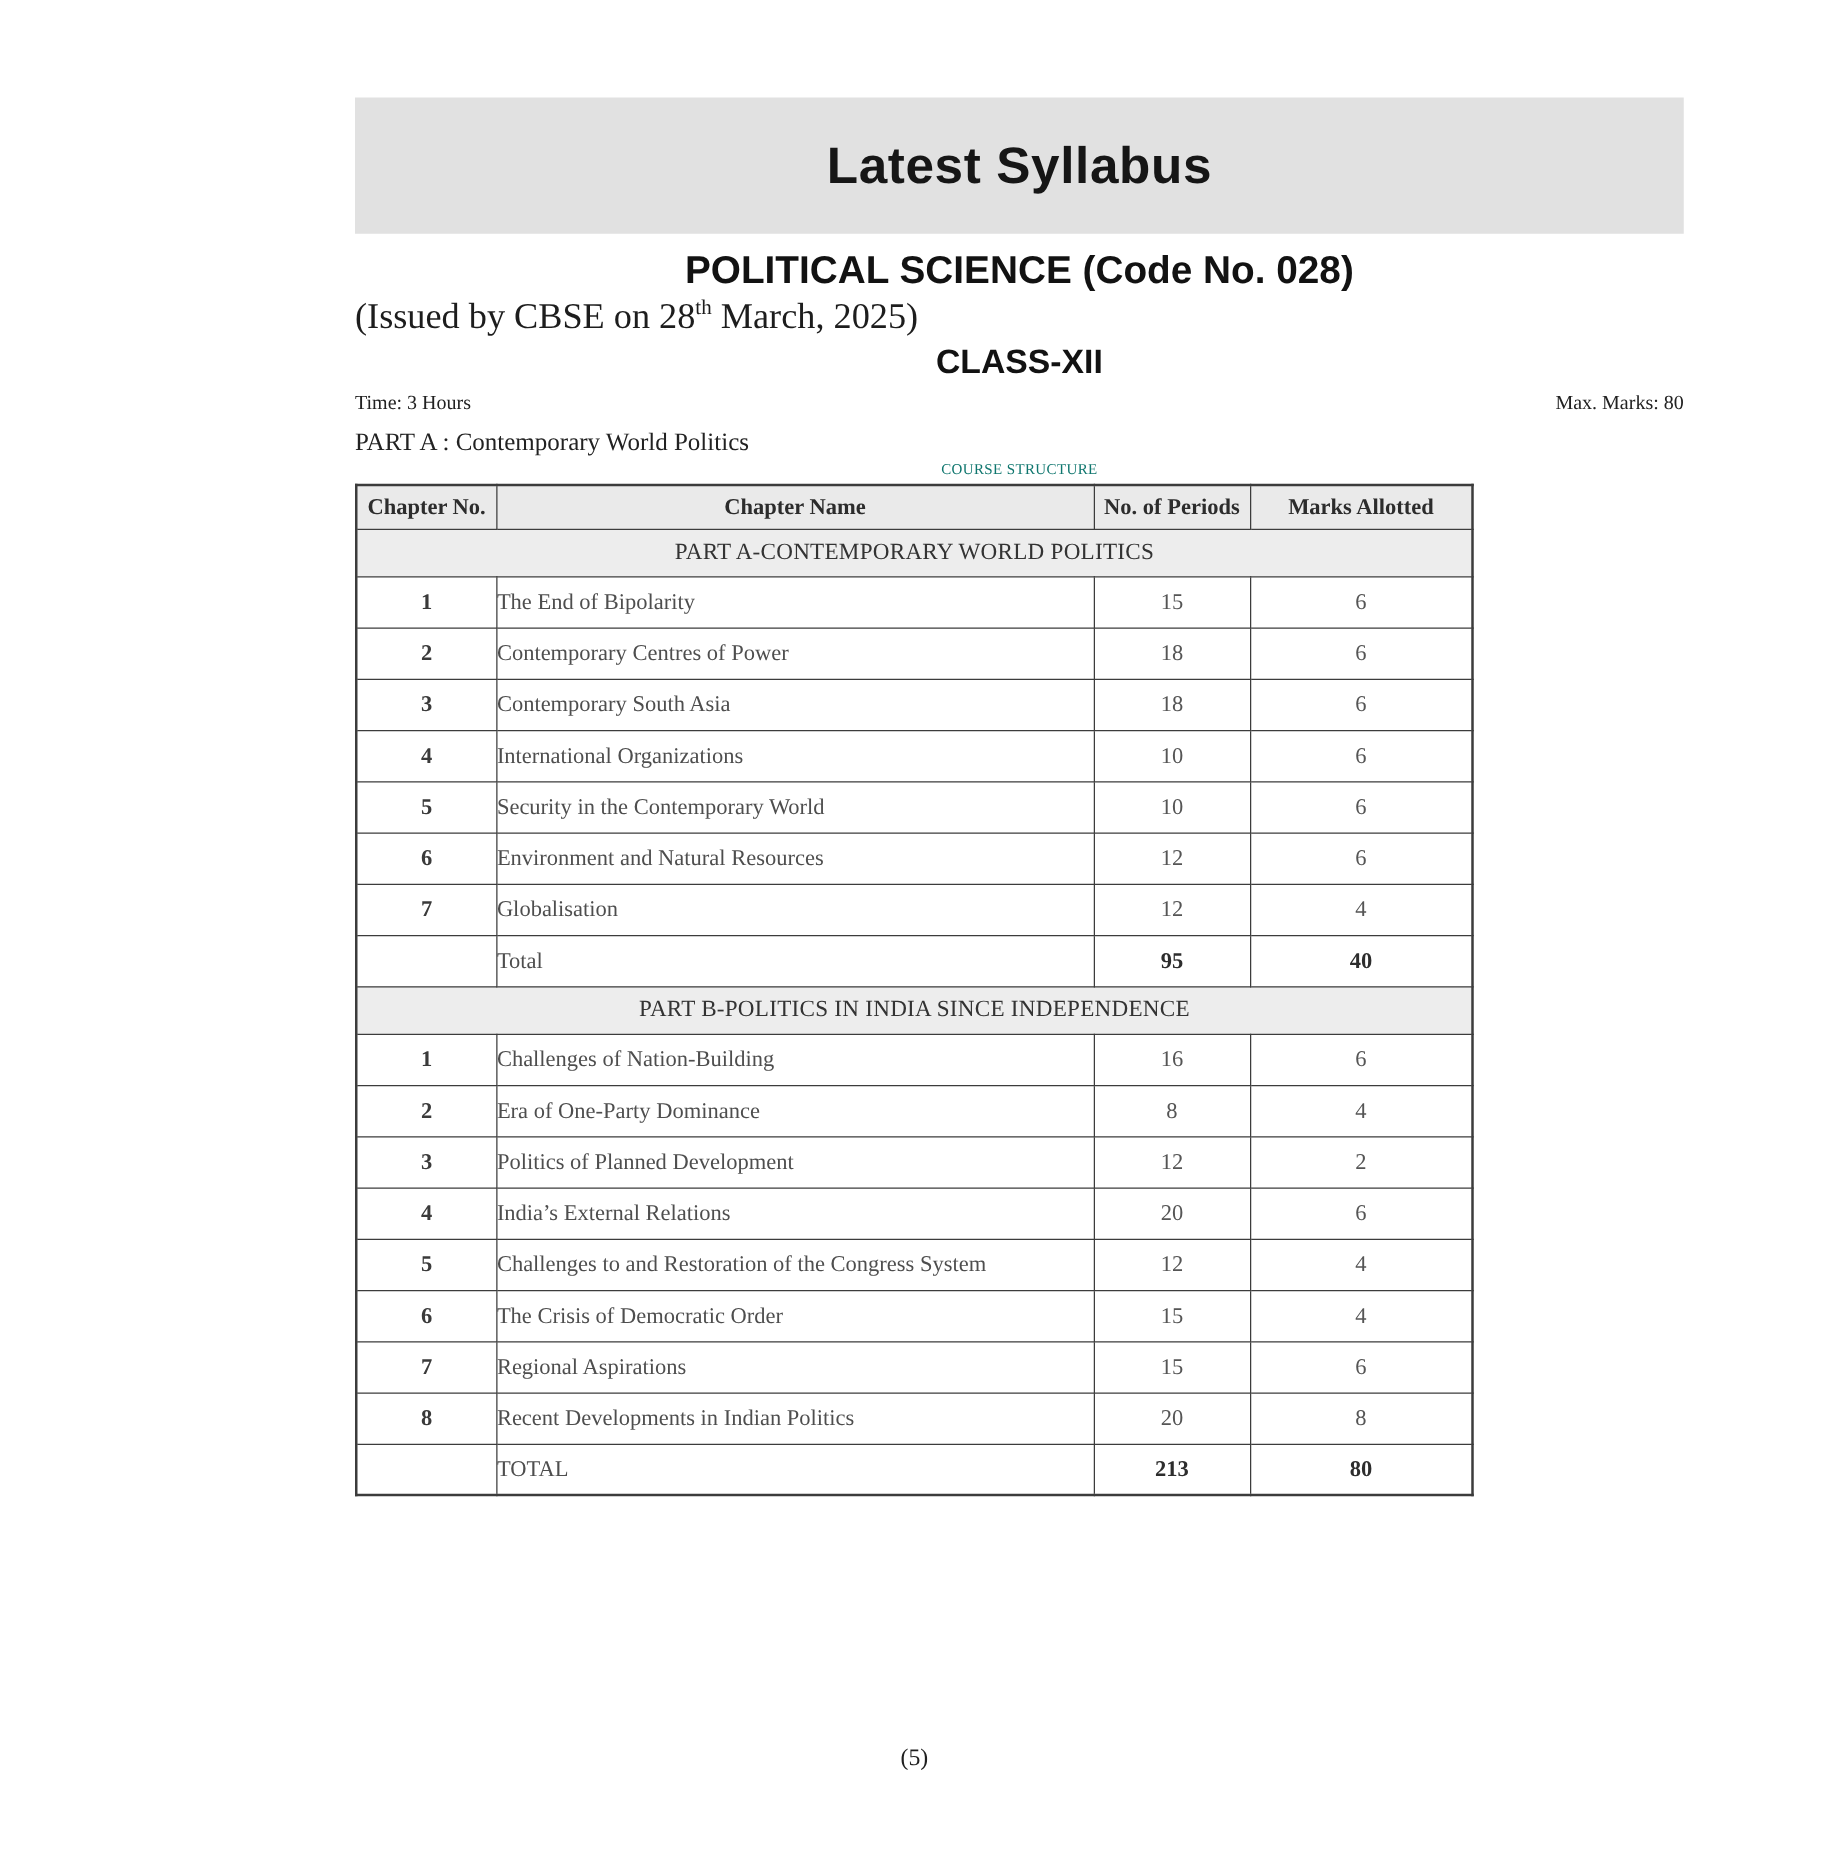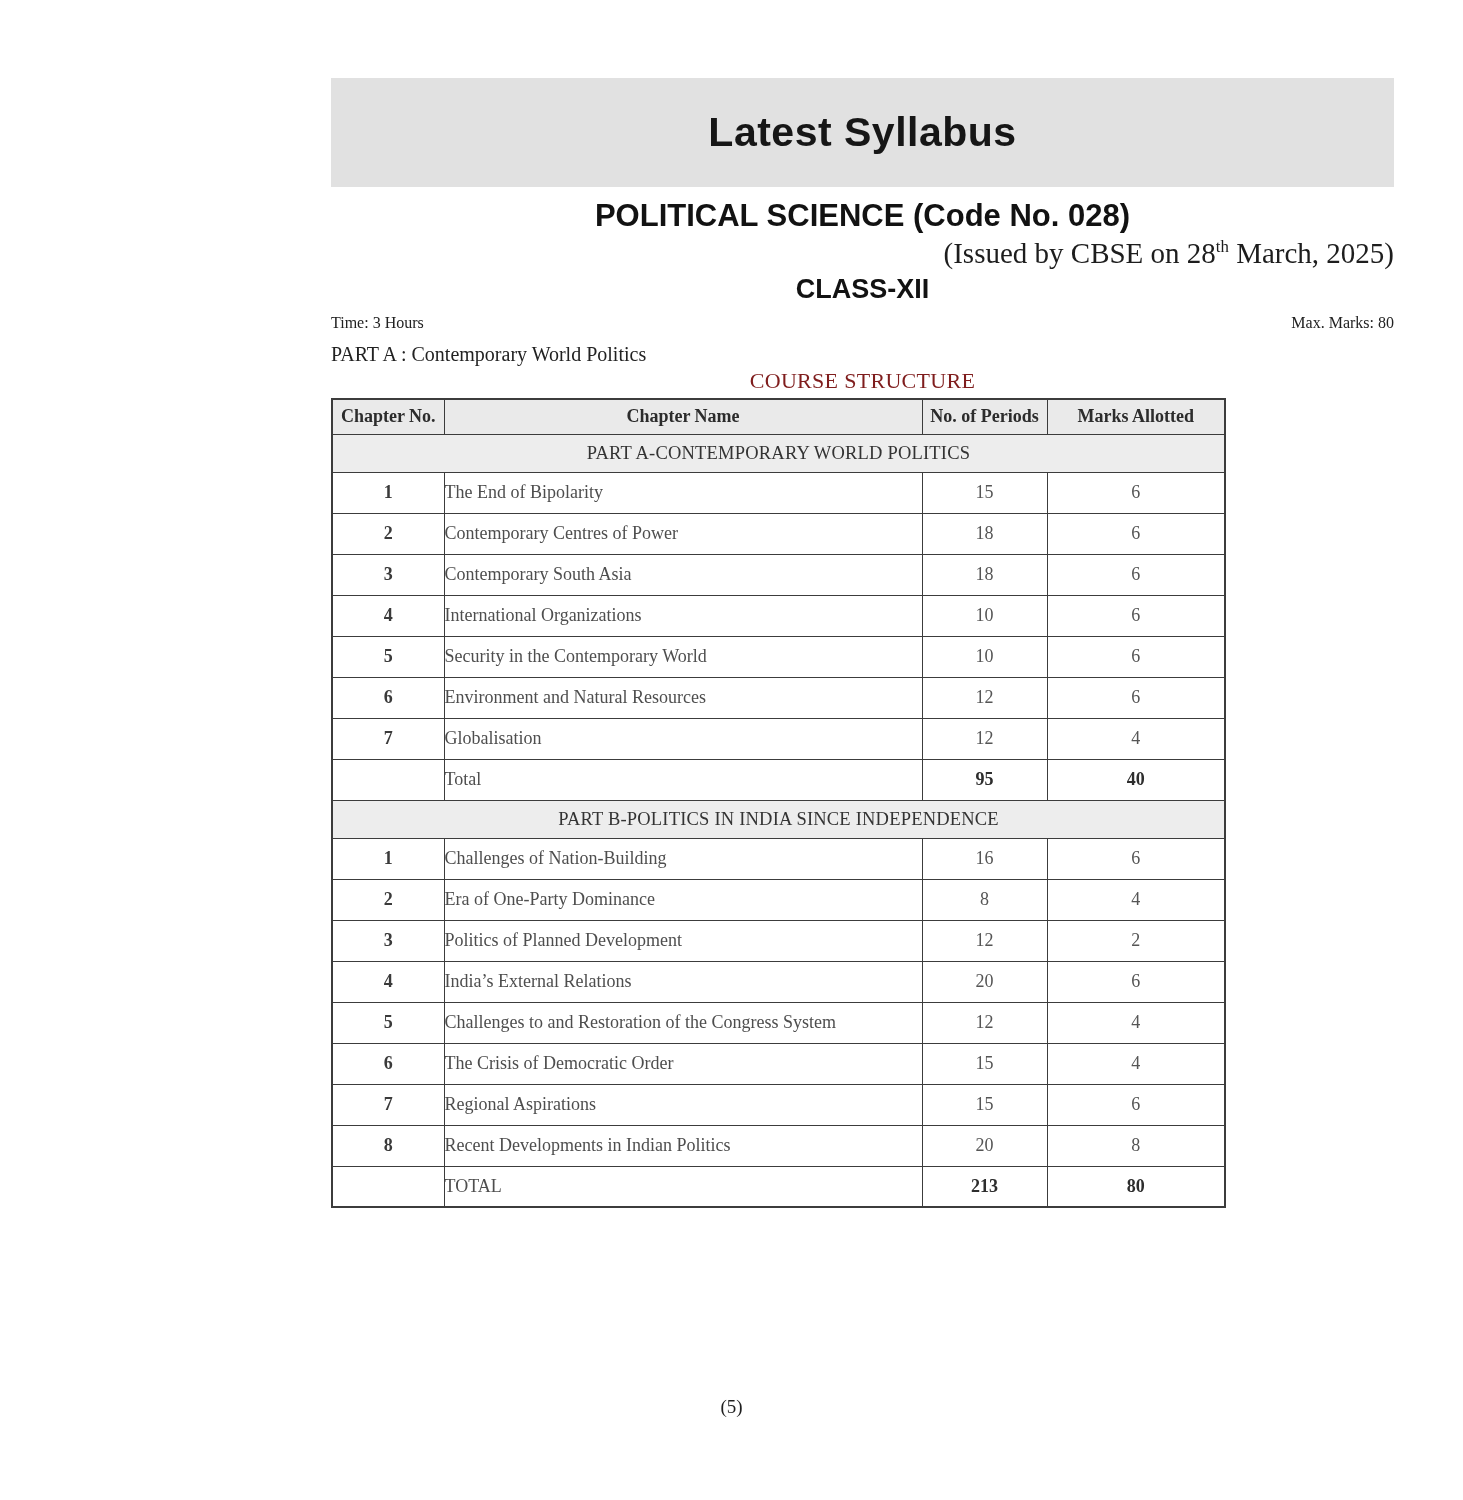--- a/index.html
+++ b/index.html
@@ -9,21 +9,20 @@
     font-family: "Liberation Serif", serif;
     color: #333;
     overflow: hidden;
     position: relative;
   }
   .page { position: relative; width: 1463px; height: 1500px; }
   .content {
     position: absolute;
     left: 284px; top: 0;
     width: 1063px;
-    margin-left: 47px;
   }
   .banner {
     margin-top: 78px;
     height: 109px;
     background: var(--banner-bg, #e1e1e1);
     display: flex;
     align-items: center;
     justify-content: center;
   }
   .banner-title {
@@ -36,21 +35,21 @@
   .doc-title {
     margin-top: 11px;
     text-align: center;
     font-family: "Liberation Sans", sans-serif;
     font-weight: bold;
     font-size: 31px;
     color: #121212;
   }
   .issued-line {
     margin-top: 3px;
-    text-align: right;
+    text-align: left;
     font-family: "Liberation Serif", serif;
     font-size: 29px;
     color: #1d1d1d;
   }
   .issued-line sup { font-size: 0.58em; vertical-align: super; line-height: 0; }
   .class-line {
     margin-top: 4px;
     text-align: center;
     font-family: "Liberation Sans", sans-serif;
     font-weight: bold;
@@ -65,22 +64,22 @@
     color: #222;
   }
   .part-line {
     margin-top: 11px;
     font-size: 20px;
     color: #222;
   }
   .course-structure {
     margin-top: 2px;
     text-align: center;
-    font-size: 22px;
-    color: #7f1d1d;
+    font-size: 12px;
+    color: #0f766e;
     letter-spacing: 0.3px;
   }
   table.course-table {
     margin-top: 4px;
     width: 893px;
     border-collapse: collapse;
     border: 2.5px solid var(--border-color, #3c3c3c);
     table-layout: fixed;
   }
   .course-table th, .course-table td {

